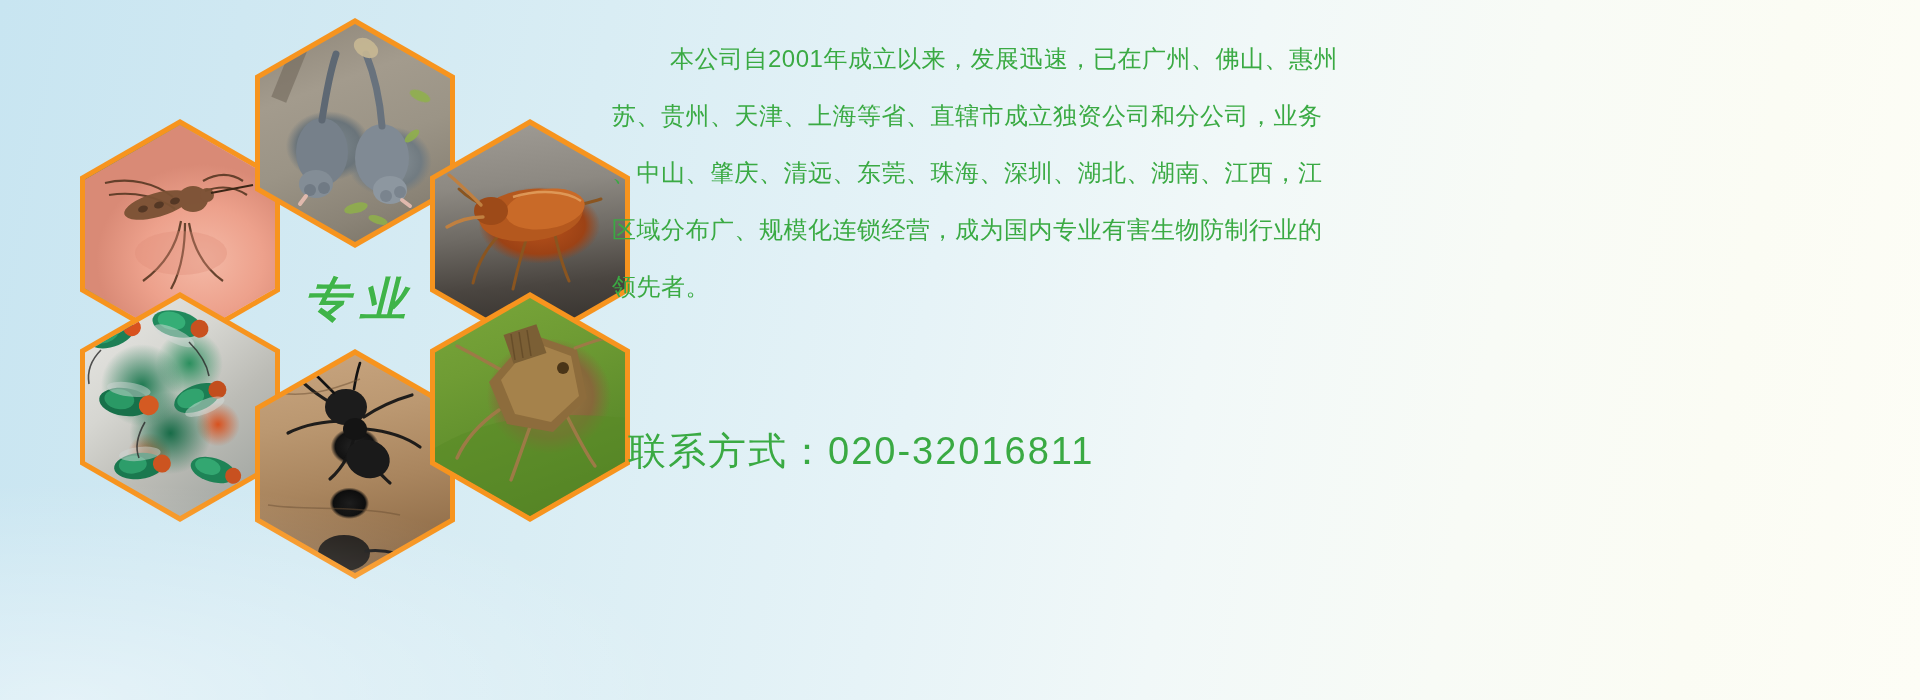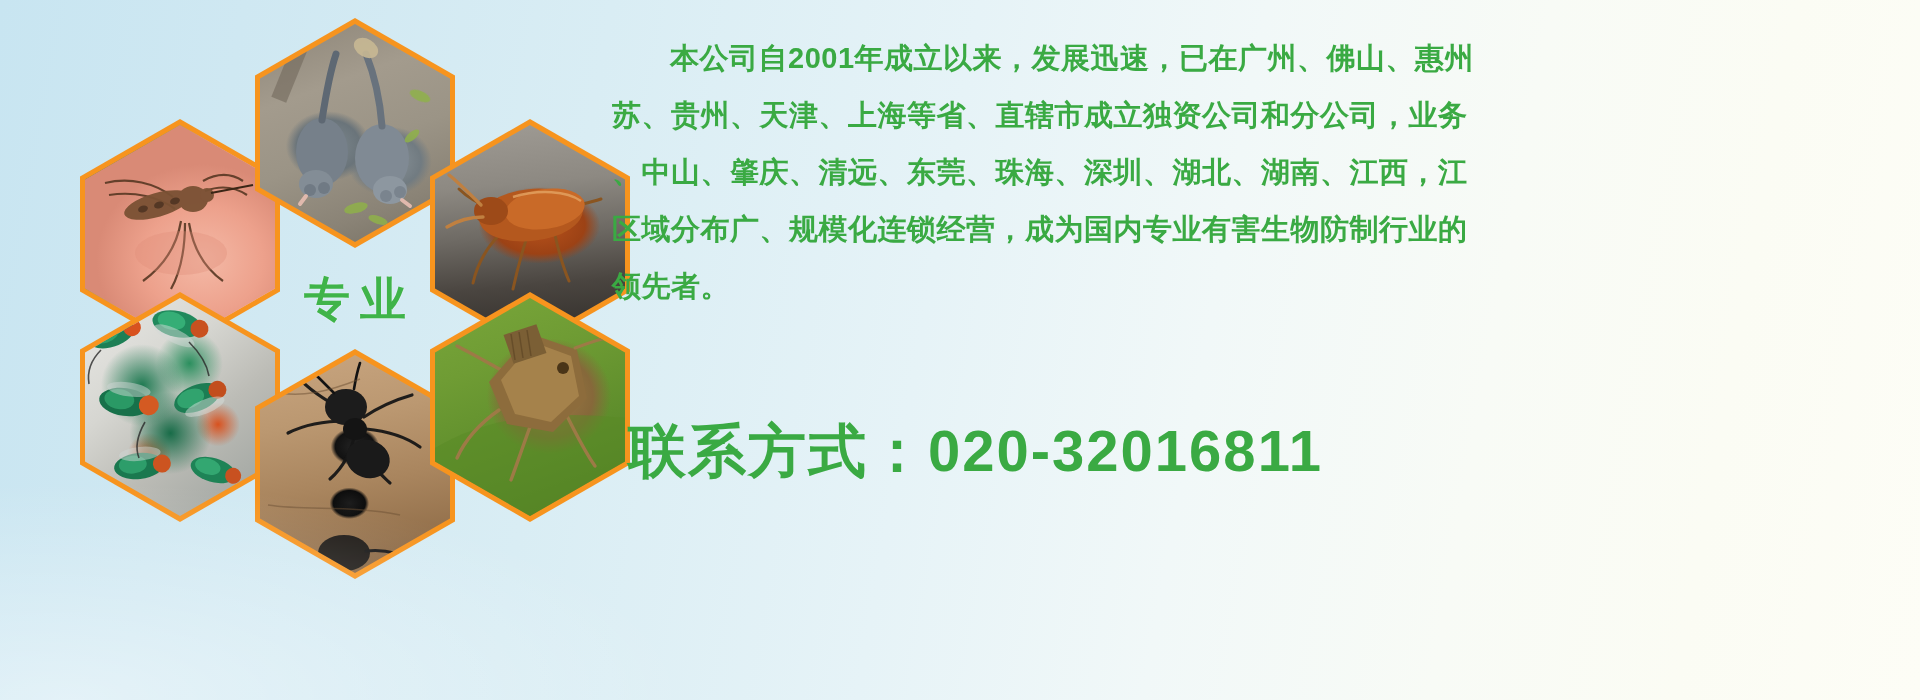--- a/index.html
+++ b/index.html
@@ -64,21 +64,21 @@
   }
   .photo { position: absolute; inset: 0; }
 
   
   #hex-mosquito   { left: 0px;   top: 115px; }
   #hex-rats       { left: 175px; top: 14px;  }
   #hex-cockroach  { left: 350px; top: 115px; }
   #hex-flies      { left: 0px;   top: 288px; }
   #hex-ant        { left: 175px; top: 345px; }  
   #hex-stinkbug   { left: 350px; top: 288px; }
-  #hex-center     { left: 175px; top: 180px; background: transparent; }
+  #hex-center     { left: 175px; top: 180px; background: transparent; font-style: italic; }
   #hex-center .inner { background: transparent; }
 
   .hex-label {
     position: absolute;
     left: 0; top: 0;
     width: 200px; height: 230px;
     display: flex;
     flex-direction: column;
     align-items: center;
     justify-content: center;
@@ -132,38 +132,38 @@
 
   
   #copy-block {
     position: absolute;
     left: 612px;
     top: 30px;
     width: 1300px;
   }
   .para-line {
     color: #3aaa43;
-    font-size: 29px;
-    font-weight: bold;
+    font-size: 24px;
+    font-weight: normal;
     line-height: 57px;
     white-space: nowrap;
     letter-spacing: 0.5px;
   }
   .para-line.indent { padding-left: 58px; }
 
   #contact-block {
     position: absolute;
     left: 628px;
     top: 410px;
     width: 1250px;
   }
   .contact-line {
     color: #3aaa43;
-    font-weight: bold;
-    font-size: 58px;
+    font-weight: normal;
+    font-size: 38px;
     line-height: 82px;
     letter-spacing: 2px;
     white-space: nowrap;
   }
   .contact-line.second { padding-left: 282px; }
 </style>
 </head>
 <body>
 
 <div id="banner">

